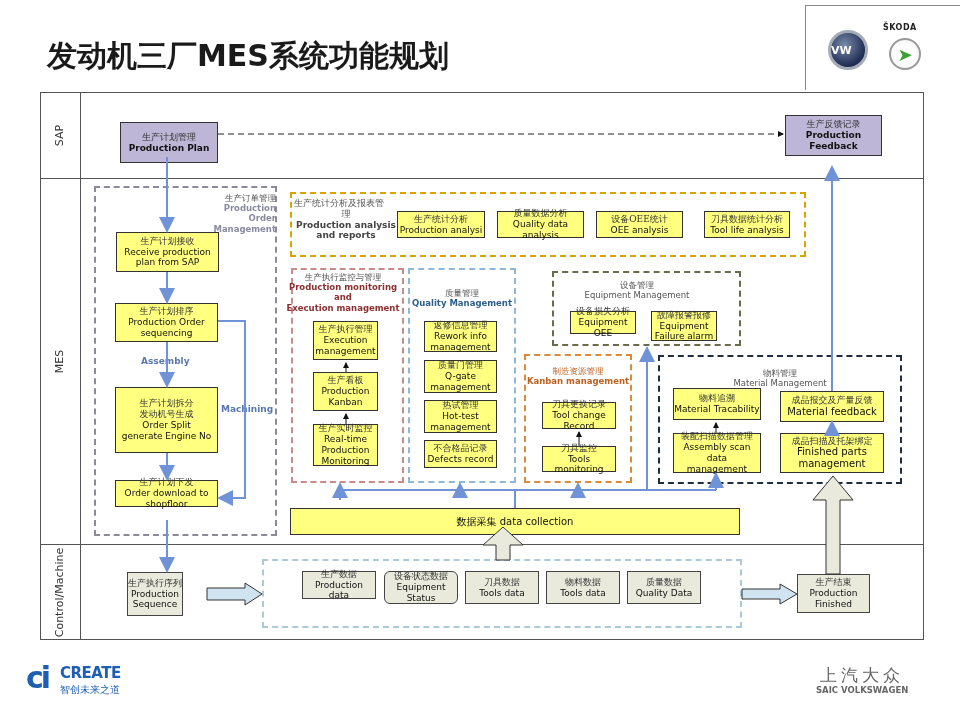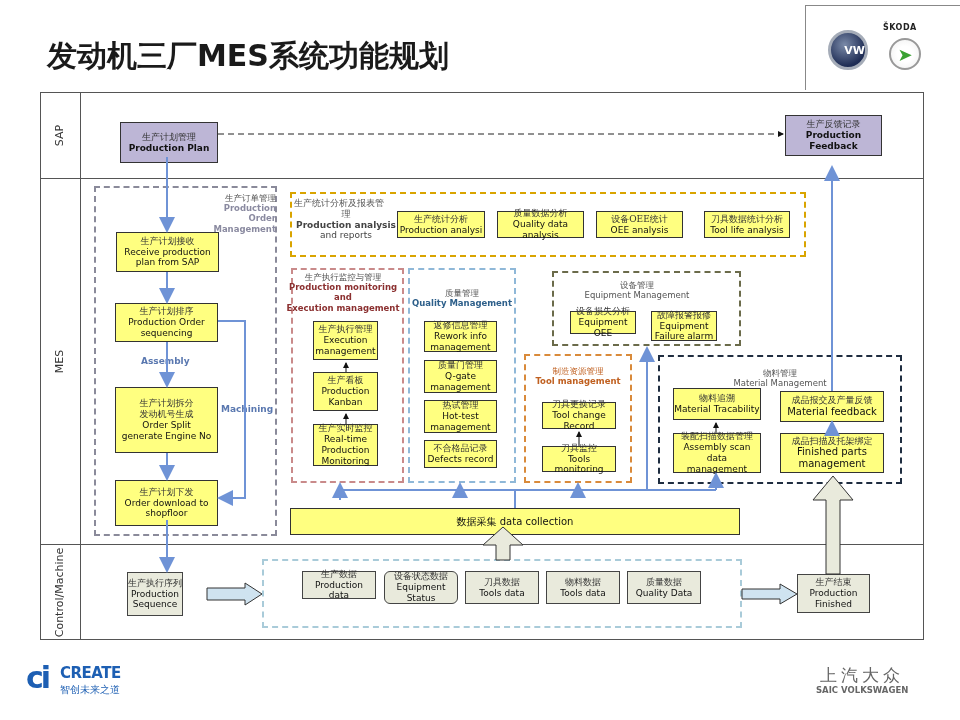--- a/index.html
+++ b/index.html
@@ -1,21 +1,21 @@
 <!DOCTYPE html>
 <html><head>
 <meta charset="utf-8">
 <style>
   *{box-sizing:border-box;margin:0;padding:0;}
   html,body{width:960px;height:720px;background:#fff;overflow:hidden;}
   body{position:relative;font-family:"DejaVu Sans","Liberation Sans",sans-serif;color:#222;}
   .abs{position:absolute;}
   .title{left:47px;top:36px;font-size:30px;font-weight:bold;color:#1a1a1a;letter-spacing:0px;font-family:"DejaVu Sans",sans-serif;}
   .logo-frame{left:805px;top:5px;width:155px;height:85px;border-left:1px solid #888;border-top:1px solid #888;}
-  .vw{left:828px;top:30px;width:40px;height:40px;border-radius:50%;background:radial-gradient(circle at 40% 35%,#7a8aa8,#1f2d55 70%);border:3px solid #a5acb8;color:#fff;font-weight:bold;font-size:18px;display:flex;align-items:center;justify-content:flex-end;}
+  .vw{left:828px;top:30px;width:40px;height:40px;border-radius:50%;background:radial-gradient(circle at 40% 35%,#7a8aa8,#1f2d55 70%);border:3px solid #a5acb8;color:#fff;font-weight:bold;font-size:18px;display:flex;align-items:center;justify-content:flex-start;}
   .skoda-text{left:883px;top:23px;font-size:8px;font-weight:bold;color:#222;letter-spacing:0.5px;}
   .skoda{left:889px;top:38px;width:32px;height:32px;border-radius:50%;border:2px solid #999;background:radial-gradient(circle,#fff 40%,#eee);color:#3aa132;font-size:18px;display:flex;align-items:center;justify-content:center;}
   .frame{left:40px;top:92px;width:884px;height:548px;border:1px solid #555;}
   .lane-line{left:40px;width:884px;height:0;border-top:1px solid #555;}
   .lane-col{left:80px;top:92px;width:0;height:548px;border-left:1px solid #555;}
   .lane-label{width:40px;left:40px;display:flex;align-items:center;justify-content:center;}
   .lane-label span{transform:rotate(-90deg);white-space:nowrap;font-size:11px;color:#333;}
   .box{display:flex;flex-direction:column;align-items:center;justify-content:center;text-align:center;border:1px solid #333;font-size:9px;line-height:1.2;color:#111;}
   .box .zh{font-family:"DejaVu Serif",serif;font-size:9px;color:#333;}
   .purple{background:#bdb6d6;}
@@ -85,32 +85,32 @@
   <span>sequencing</span>
 </div>
 <div class="abs" style="left:141px;top:356px;font-size:9px;font-weight:bold;color:#5a78b0;">Assembly</div>
 <div class="abs" style="left:221px;top:404px;font-size:9px;font-weight:bold;color:#5a78b0;">Machining</div>
 <div class="abs box yellow" style="left:115px;top:387px;width:103px;height:66px;">
   <span class="zh">生产计划拆分</span>
   <span class="zh">发动机号生成</span>
   <span>Order Split</span>
   <span>generate Engine No</span>
 </div>
-<div class="abs box yellow" style="left:115px;top:480px;width:103px;height:46px;">
+<div class="abs box yellow" style="left:115px;top:480px;width:103px;height:27px;">
   <span class="zh">生产计划下发</span>
   <span>Order download to</span>
   <span>shopfloor</span>
 </div>
 
 <div class="abs dash" style="left:290px;top:192px;width:516px;height:65px;border-color:#d9a400;"></div>
 <div class="abs grp-title" style="left:294px;top:198px;width:104px;font-size:9px;">
   <div class="zh" style="text-align:left;">生产统计分析及报表管</div>
   <div class="zh">理</div>
   <div style="font-weight:bold;color:#444;">Production analysis</div>
-  <div style="font-weight:normal;color:#444;">and reports</div>
+  <div style="font-weight:bold;color:#444;">and reports</div>
 </div>
 <div class="abs box yellow" style="left:397px;top:211px;width:88px;height:27px;">
   <span class="zh">生产统计分析</span>
   <span>Production analysi</span>
 </div>
 <div class="abs box yellow" style="left:497px;top:211px;width:87px;height:27px;">
   <span class="zh">质量数据分析</span>
   <span style="width:70px;">Quality data analysis</span>
 </div>
 <div class="abs box yellow" style="left:596px;top:211px;width:87px;height:27px;">
@@ -181,21 +181,21 @@
 </div>
 <div class="abs box yellow" style="left:651px;top:311px;width:66px;height:30px;">
   <span class="zh">故障报警报修</span>
   <span>Equipment</span>
   <span>Failure alarm</span>
 </div>
 
 <div class="abs dash" style="left:524px;top:354px;width:108px;height:129px;border-color:#d98a3a;"></div>
 <div class="abs grp-title" style="left:524px;top:366px;width:108px;">
   <div class="zh" style="color:#c06020;">制造资源管理</div>
-  <div style="color:#c06020;font-weight:bold;">Tool management</div>
+  <div style="color:#c06020;font-weight:bold;">Kanban management</div>
 </div>
 <div class="abs box yellow" style="left:542px;top:402px;width:74px;height:27px;">
   <span class="zh">刀具更换记录</span>
   <span>Tool change</span>
   <span>Record</span>
 </div>
 <div class="abs box yellow" style="left:542px;top:446px;width:74px;height:26px;">
   <span class="zh">刀具监控</span>
   <span>Tools monitoring</span>
 </div>

